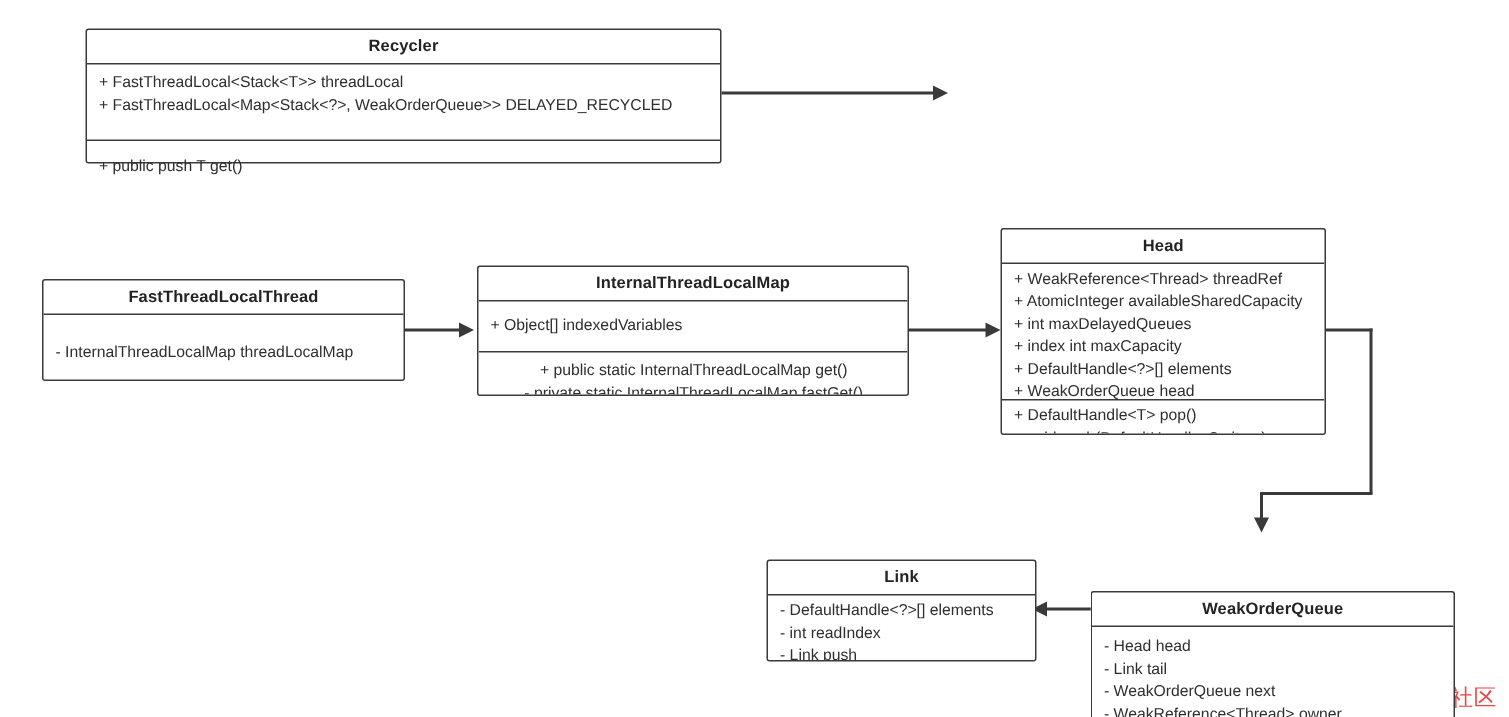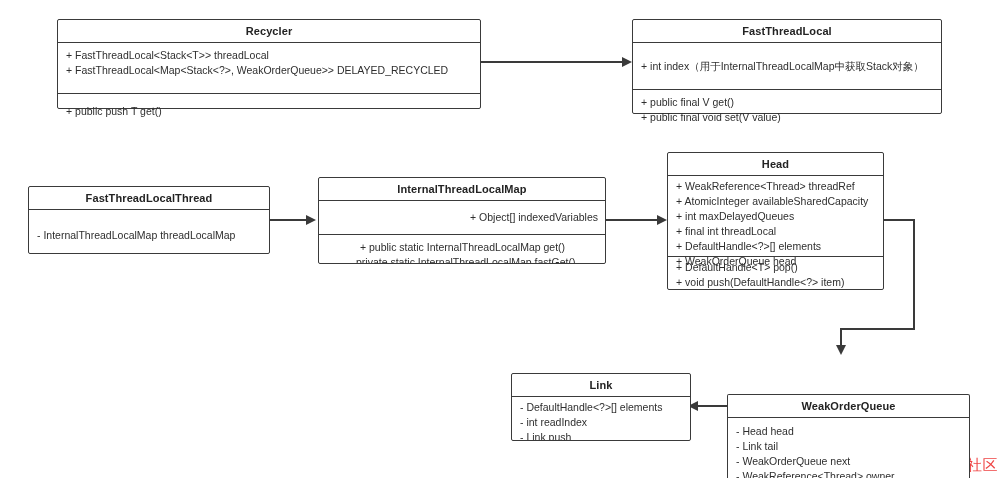--- a/index.html
+++ b/index.html
@@ -123,66 +123,56 @@
     <div class="uml-title">Recycler</div>
     <div class="uml-section" style="height:40px;">
       <div class="uml-row">+ FastThreadLocal&lt;Stack&lt;T&gt;&gt; threadLocal</div>
       <div class="uml-row">+ FastThreadLocal&lt;Map&lt;Stack&lt;?&gt;, WeakOrderQueue&gt;&gt; DELAYED_RECYCLED</div>
     </div>
     <div class="uml-section tall" style="height:25px;">
       <div class="uml-row">+ public push T get()</div>
     </div>
   </div>
 
-  <div class="umlbox" style="left:632px; top:19px; width:310px; height:95px;">
-    <div class="uml-title">FastThreadLocal</div>
-    <div class="uml-section tall" style="height:36px;">
-      <div class="uml-row">+ int index（用于InternalThreadLocalMap中获取Stack对象）</div>
-    </div>
-    <div class="uml-section" style="height:34px;">
-      <div class="uml-row">+ public final V get()</div>
-      <div class="uml-row">+ public final void set(V value)</div>
-    </div>
-  </div>
 
   <div class="conn conn-h" style="left:481px; top:61px; width:142px;"></div>
   <div class="arrow arrow-right" style="left:622px; top:57px;"></div>
 
   <div class="umlbox" style="left:28px; top:186px; width:242px; height:68px;">
     <div class="uml-title">FastThreadLocalThread</div>
     <div class="uml-section tall" style="height:41px;">
       <div class="uml-row">- InternalThreadLocalMap threadLocalMap</div>
     </div>
   </div>
 
   <div class="conn conn-h" style="left:270px; top:219px; width:37px;"></div>
   <div class="arrow arrow-right" style="left:306px; top:215px;"></div>
 
   <div class="umlbox clipped" style="left:318px; top:177px; width:288px; height:87px;">
     <div class="uml-title">InternalThreadLocalMap</div>
-    <div class="uml-section tall" style="height:23px;align-items:flex-end;">
+    <div class="uml-section tall" style="height:23px;">
       <div class="uml-row">+ Object[] indexedVariables</div>
     </div>
     <div class="uml-section" style="height:41px;text-align:center;">
       <div class="uml-row">+ public static InternalThreadLocalMap get()</div>
       <div class="uml-row">-  private static InternalThreadLocalMap fastGet()</div>
 
     </div>
   </div>
 
   <div class="conn conn-h" style="left:606px; top:219px; width:52px;"></div>
   <div class="arrow arrow-right" style="left:657px; top:215px;"></div>
 
   <div class="umlbox clipped" style="left:667px; top:152px; width:217px; height:138px;">
     <div class="uml-title">Head</div>
-    <div class="uml-section" style="height:74px; padding-top:3px; padding-bottom:3px;">
+    <div class="uml-section" style="height:74px; padding-top:3px; padding-bottom:13px;">
       <div class="uml-row">+ WeakReference&lt;Thread&gt; threadRef</div>
       <div class="uml-row">+ AtomicInteger availableSharedCapacity</div>
       <div class="uml-row">+ int maxDelayedQueues</div>
-      <div class="uml-row">+ final int threadLocal</div>
+      <div class="uml-row">+ index int maxCapacity</div>
       <div class="uml-row">+ DefaultHandle&lt;?&gt;[] elements</div>
       <div class="uml-row">+ WeakOrderQueue head</div>
     </div>
     <div class="uml-section" style="height:28px; padding-top:3px;">
       <div class="uml-row">+ DefaultHandle&lt;T&gt; pop()</div>
       <div class="uml-row">+ void push(DefaultHandle&lt;?&gt; item)</div>
     </div>
   </div>
 
   <div class="conn conn-h" style="left:884px; top:219px; width:31px;"></div>

